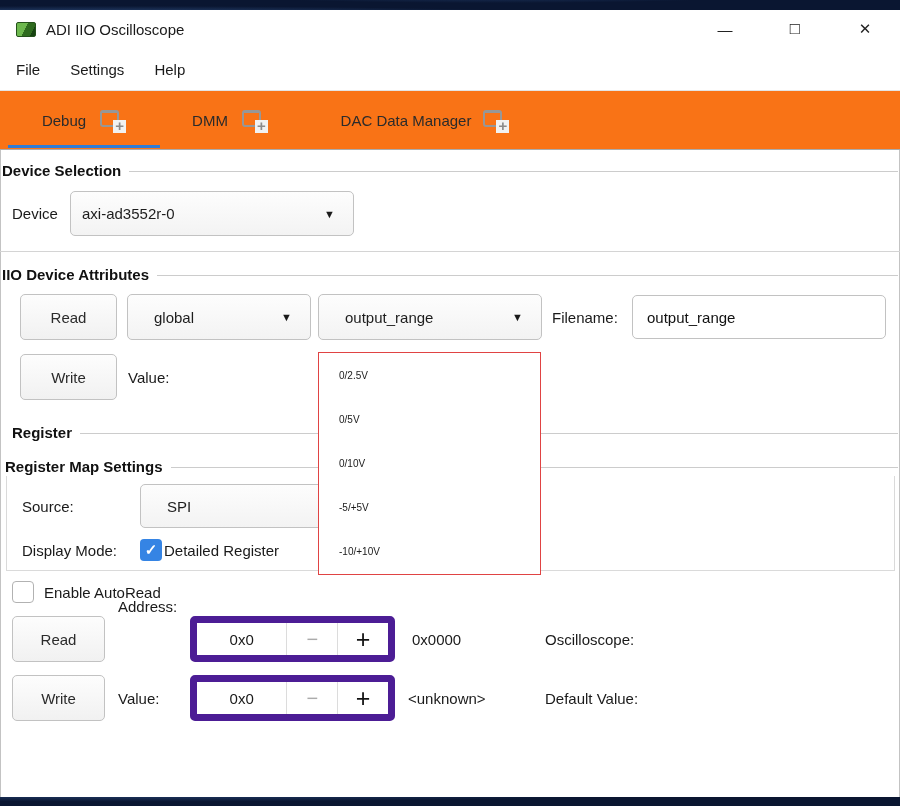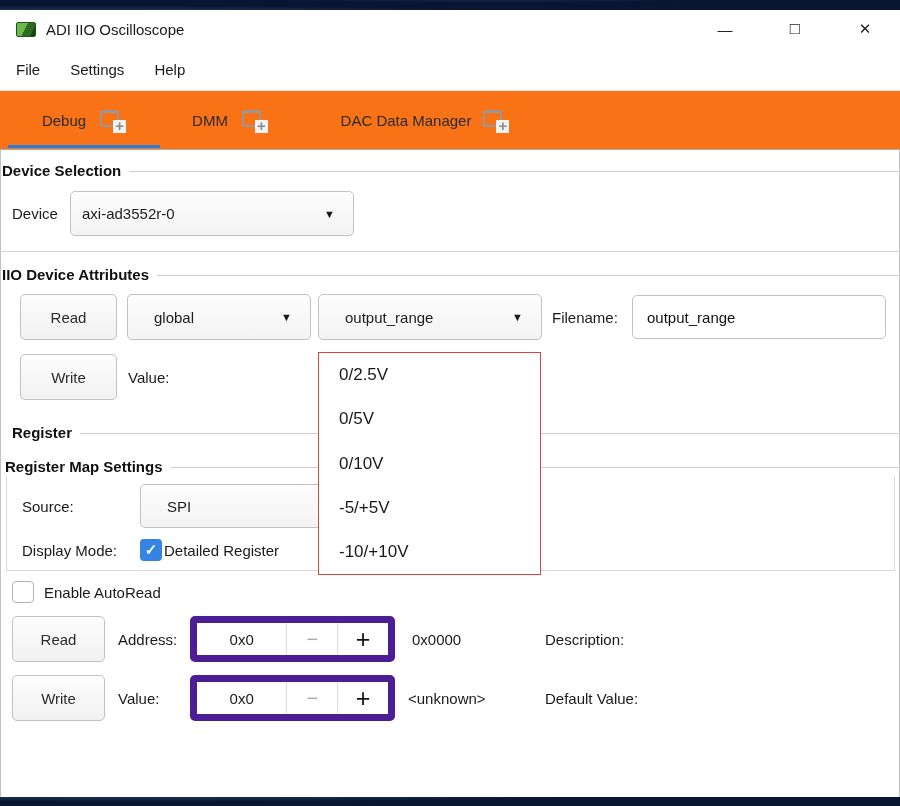--- a/index.html
+++ b/index.html
@@ -92,21 +92,21 @@
                 justify-content:center; font-size:15px; font-weight:bold; }
   .cb.unchecked { background:#fff; border:1px solid #b2b2b2; }
 
   
   .rms-box { border:1px solid #dadada; border-top:none; background:transparent; }
 
   
   .popup { left:318px; top:352px; width:223px; height:223px; background:#fff;
            border:1px solid #e04343; z-index:20; display:flex; flex-direction:column; }
   .popup-item { flex:1; display:flex; align-items:center; padding-left:20px;
-                font-size:17px; color:#1a1a1a; }
+                font-size:10px; color:#1a1a1a; }
 </style>
 </head>
 <body>
 
 <div class="abs strip-top"></div>
 <div class="abs strip-bottom"></div>
 
 <div class="abs titlebar">
   <span class="app-icon"></span>
   <span class="title-text">ADI IIO Oscilloscope</span>
@@ -213,32 +213,32 @@
   <div class="popup-item">0/5V</div>
   <div class="popup-item">0/10V</div>
   <div class="popup-item">-5/+5V</div>
   <div class="popup-item">-10/+10V</div>
 </div>
 
 <div class="abs cb unchecked" style="left:12px; top:581px;"></div>
 <div class="abs lbl" style="left:44px; top:580px; height:24px;">Enable AutoRead</div>
 
 <div class="abs btn" style="left:12px; top:616px; width:93px; height:46px;">Read</div>
-<div class="abs lbl" style="left:118px; top:616px; height:46px;">Address:</div>
+<div class="abs lbl" style="left:118px; top:583px; height:46px;">Address:</div>
 <div class="abs spin" style="left:190px; top:616px; width:205px; height:46px;">
   <div class="val">0x0</div>
   <div class="seg minus">
     <span>−</span>
   </div>
   <div class="seg plus">
     <span>+</span>
   </div>
 </div>
 <div class="abs lbl" style="left:412px; top:616px; height:46px;">0x0000</div>
-<div class="abs lbl" style="left:545px; top:616px; height:46px;">Description:</div>
+<div class="abs lbl" style="left:545px; top:616px; height:46px;">Oscilloscope:</div>
 
 <div class="abs btn" style="left:12px; top:675px; width:93px; height:46px;">Write</div>
 <div class="abs lbl" style="left:118px; top:675px; height:46px;">Value:</div>
 <div class="abs spin" style="left:190px; top:675px; width:205px; height:46px;">
   <div class="val">0x0</div>
   <div class="seg minus">
     <span>−</span>
   </div>
   <div class="seg plus">
     <span>+</span>

